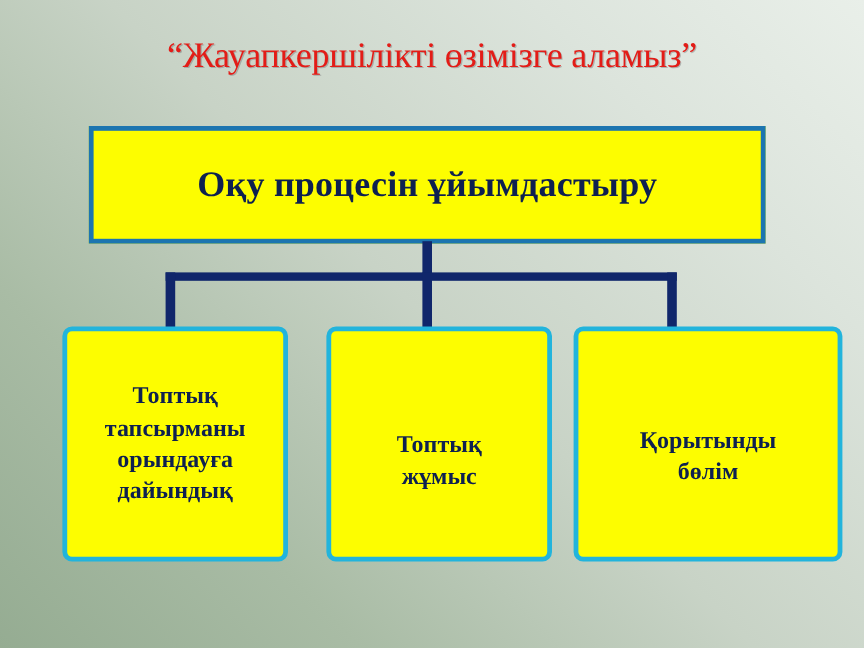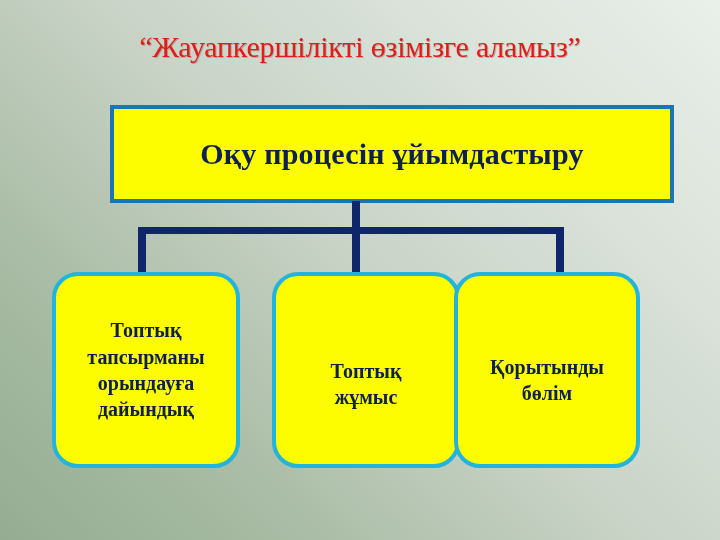--- a/index.html
+++ b/index.html
@@ -42,21 +42,20 @@
     left: 74px;
     top: 105px;
     width: 564px;
     height: 98px;
     box-sizing: border-box;
     background: #FDFD00;
     border: 4px solid #1C75B0;
     display: flex;
     align-items: center;
     justify-content: center;
-    margin-left: 36px;
   }
   #root-box .box-text {
     font-size: 30px;
     font-weight: bold;
     color: #0E2050;
     text-align: center;
     line-height: 1.12;
     letter-spacing: 0.2px;
   }
 
@@ -95,21 +94,21 @@
     width: 8px;
     height: 46px;
   }
 
   
   .leaf-box {
     position: absolute;
     box-sizing: border-box;
     background: #FDFD00;
     border: 4px solid #22B4DC;
-    border-radius: 26px;
+    border-radius: 8px;
     display: flex;
     align-items: center;
     justify-content: center;
     padding: 4px 8px;
   }
   .leaf-box .box-text {
     font-size: 20px;
     font-weight: bold;
     color: #0E2050;
     text-align: center;
@@ -125,23 +124,23 @@
   #leaf-box-1 {
     left: 272px;
     top: 272px;
     width: 188px;
     height: 196px;
   }
   #leaf-box-1 .box-text {
     transform: translateY(14px);
   }
   #leaf-box-2 {
-    left: 454px;
+    left: 478px;
     top: 272px;
-    width: 186px;
+    width: 224px;
     height: 196px;
   }
   #leaf-box-2 .box-text {
     transform: translateY(10px);
   }
 </style>
 </head>
 <body>
 
 <div id="slide">

